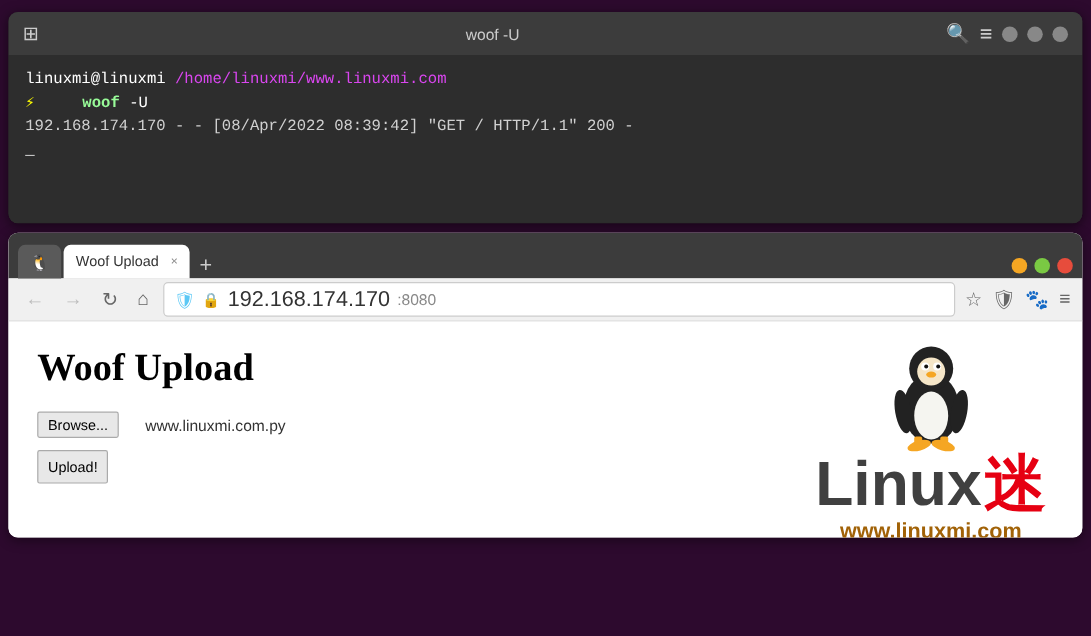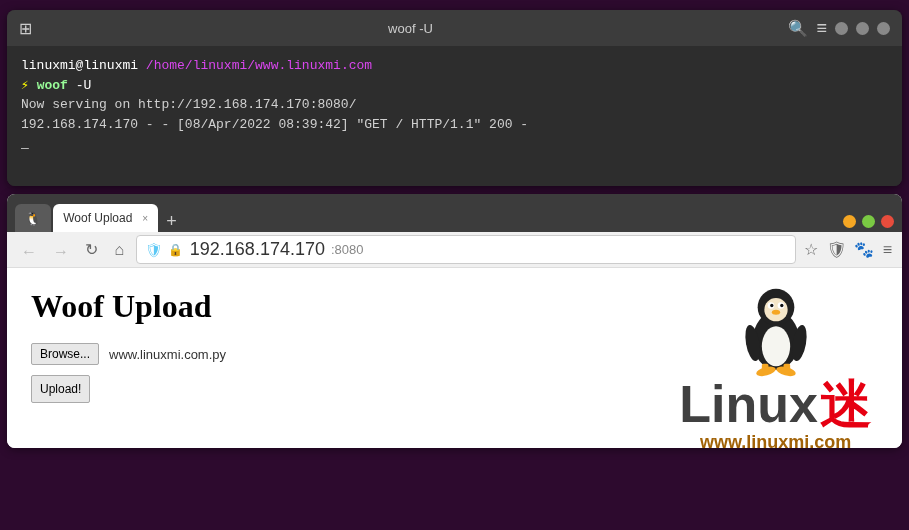--- a/index.html
+++ b/index.html
@@ -56,21 +56,21 @@
       min-height: 140px;
       font-family: 'Courier New', monospace;
       font-size: 13px;
       line-height: 1.5;
     }
     .t-user { color: #ffffff; }
     .t-at { color: #ffffff; }
     .t-host { color: #ffffff; }
     .t-path { color: #d946ef; }
     .t-cmd { color: #ffffff; }
-    .t-cmd-woof { color: #98fb98; font-weight: bold; }
+    .t-cmd-woof { color: #98fb98; font-weight: bold; margin-left: 32px; }
     .t-output { color: #d0d0d0; }
     .t-lightning { color: #ffff00; }
     .t-cursor { color: #ffffff; }
 
     
     .browser-window {
       width: 895px;
       margin: 8px auto 0;
       border-radius: 8px;
       overflow: hidden;
@@ -187,21 +187,21 @@
     .page-title {
       font-size: 32px;
       font-weight: bold;
       color: #000;
       margin-bottom: 18px;
       font-family: serif;
     }
     .file-input-row {
       display: flex;
       align-items: center;
-      gap: 10px;
+      gap: 22px;
       margin-bottom: 10px;
     }
     .browse-btn {
       background: #e8e8e8;
       border: 1px solid #aaa;
       padding: 3px 8px;
       font-size: 12px;
       cursor: pointer;
       border-radius: 2px;
     }
@@ -275,21 +275,20 @@
       <div class="traffic-light"></div>
     </div>
   </div>
   <div class="terminal-body">
     <div>
       <span class="t-user">linuxmi</span><span class="t-at">@</span><span class="t-host">linuxmi</span> <span class="t-path">/home/linuxmi/www.linuxmi.com</span>
     </div>
     <div>
       <span class="t-lightning">⚡</span> <span class="t-cmd-woof">woof</span><span class="t-cmd"> -U</span>
     </div>
-    <div class="t-output">Now serving on http://192.168.174.170:8080/</div>
     <div class="t-output">192.168.174.170 - - [08/Apr/2022 08:39:42] "GET / HTTP/1.1" 200 -</div>
     <div class="t-cursor">_</div>
   </div>
 </div>
 
 <div class="browser-window">
 
   <div class="browser-tabbar">
     <div class="browser-tab inactive">
       <span class="tab-favicon">🐧</span>

